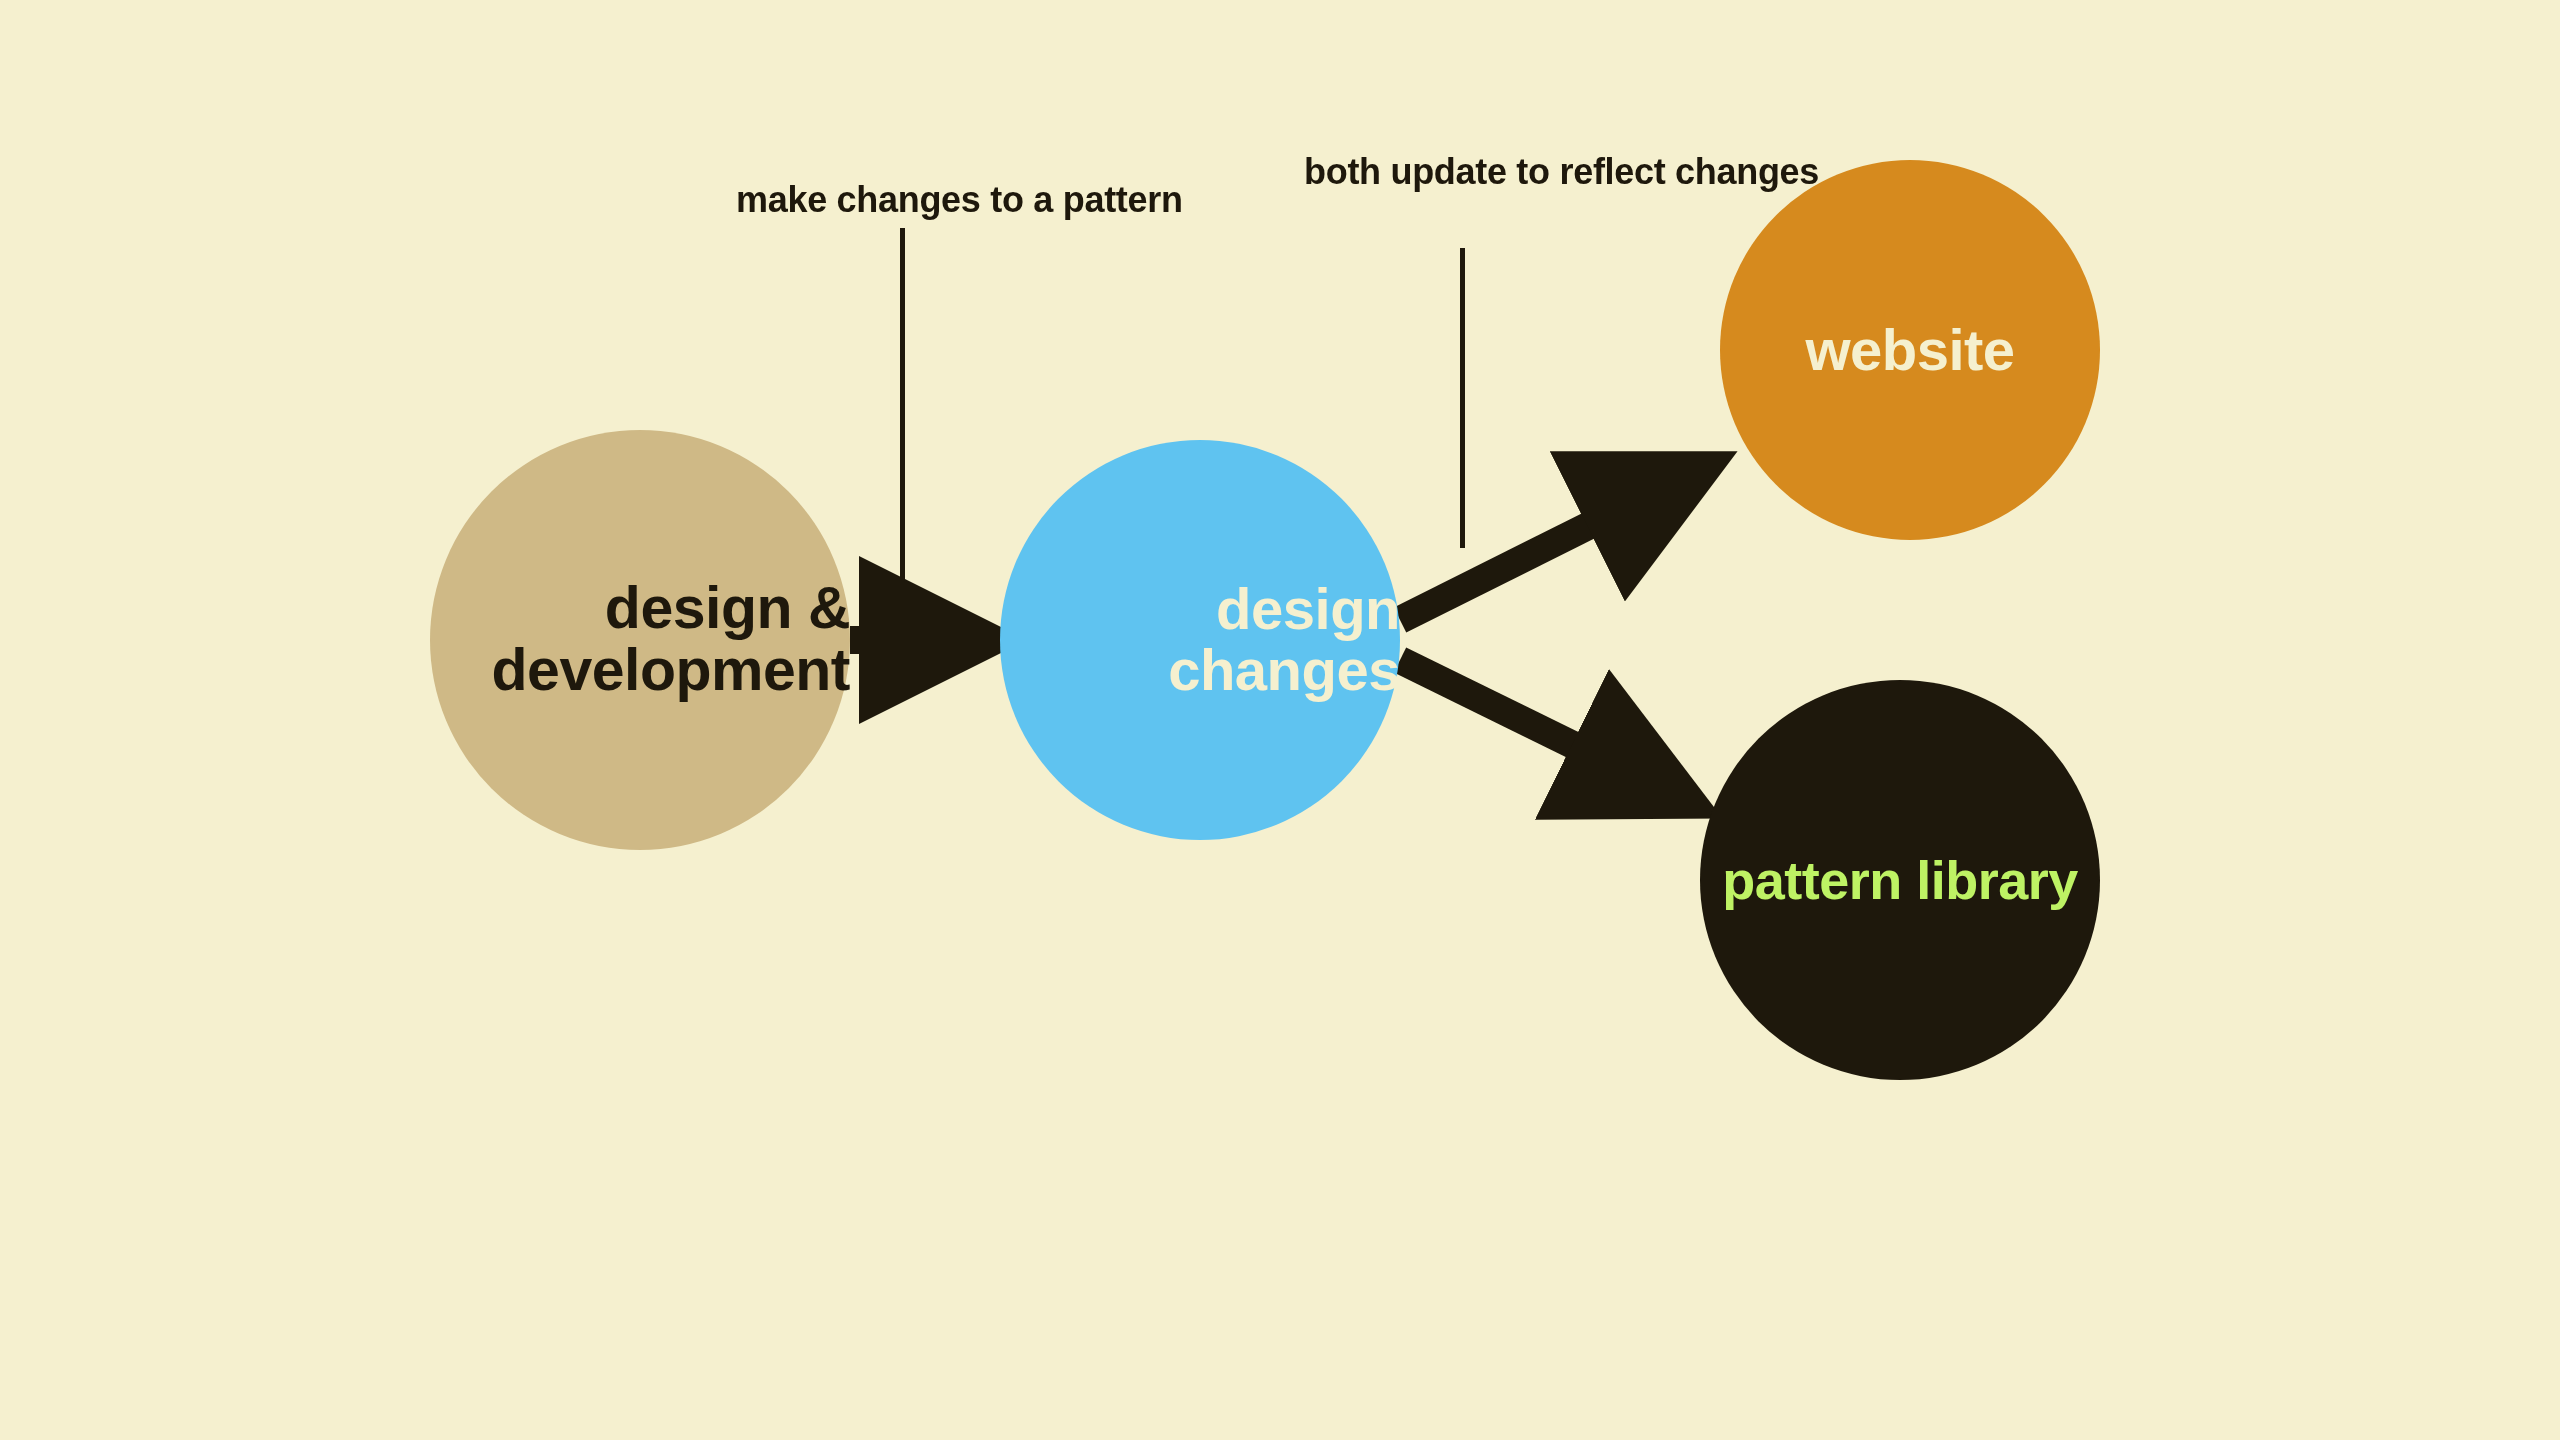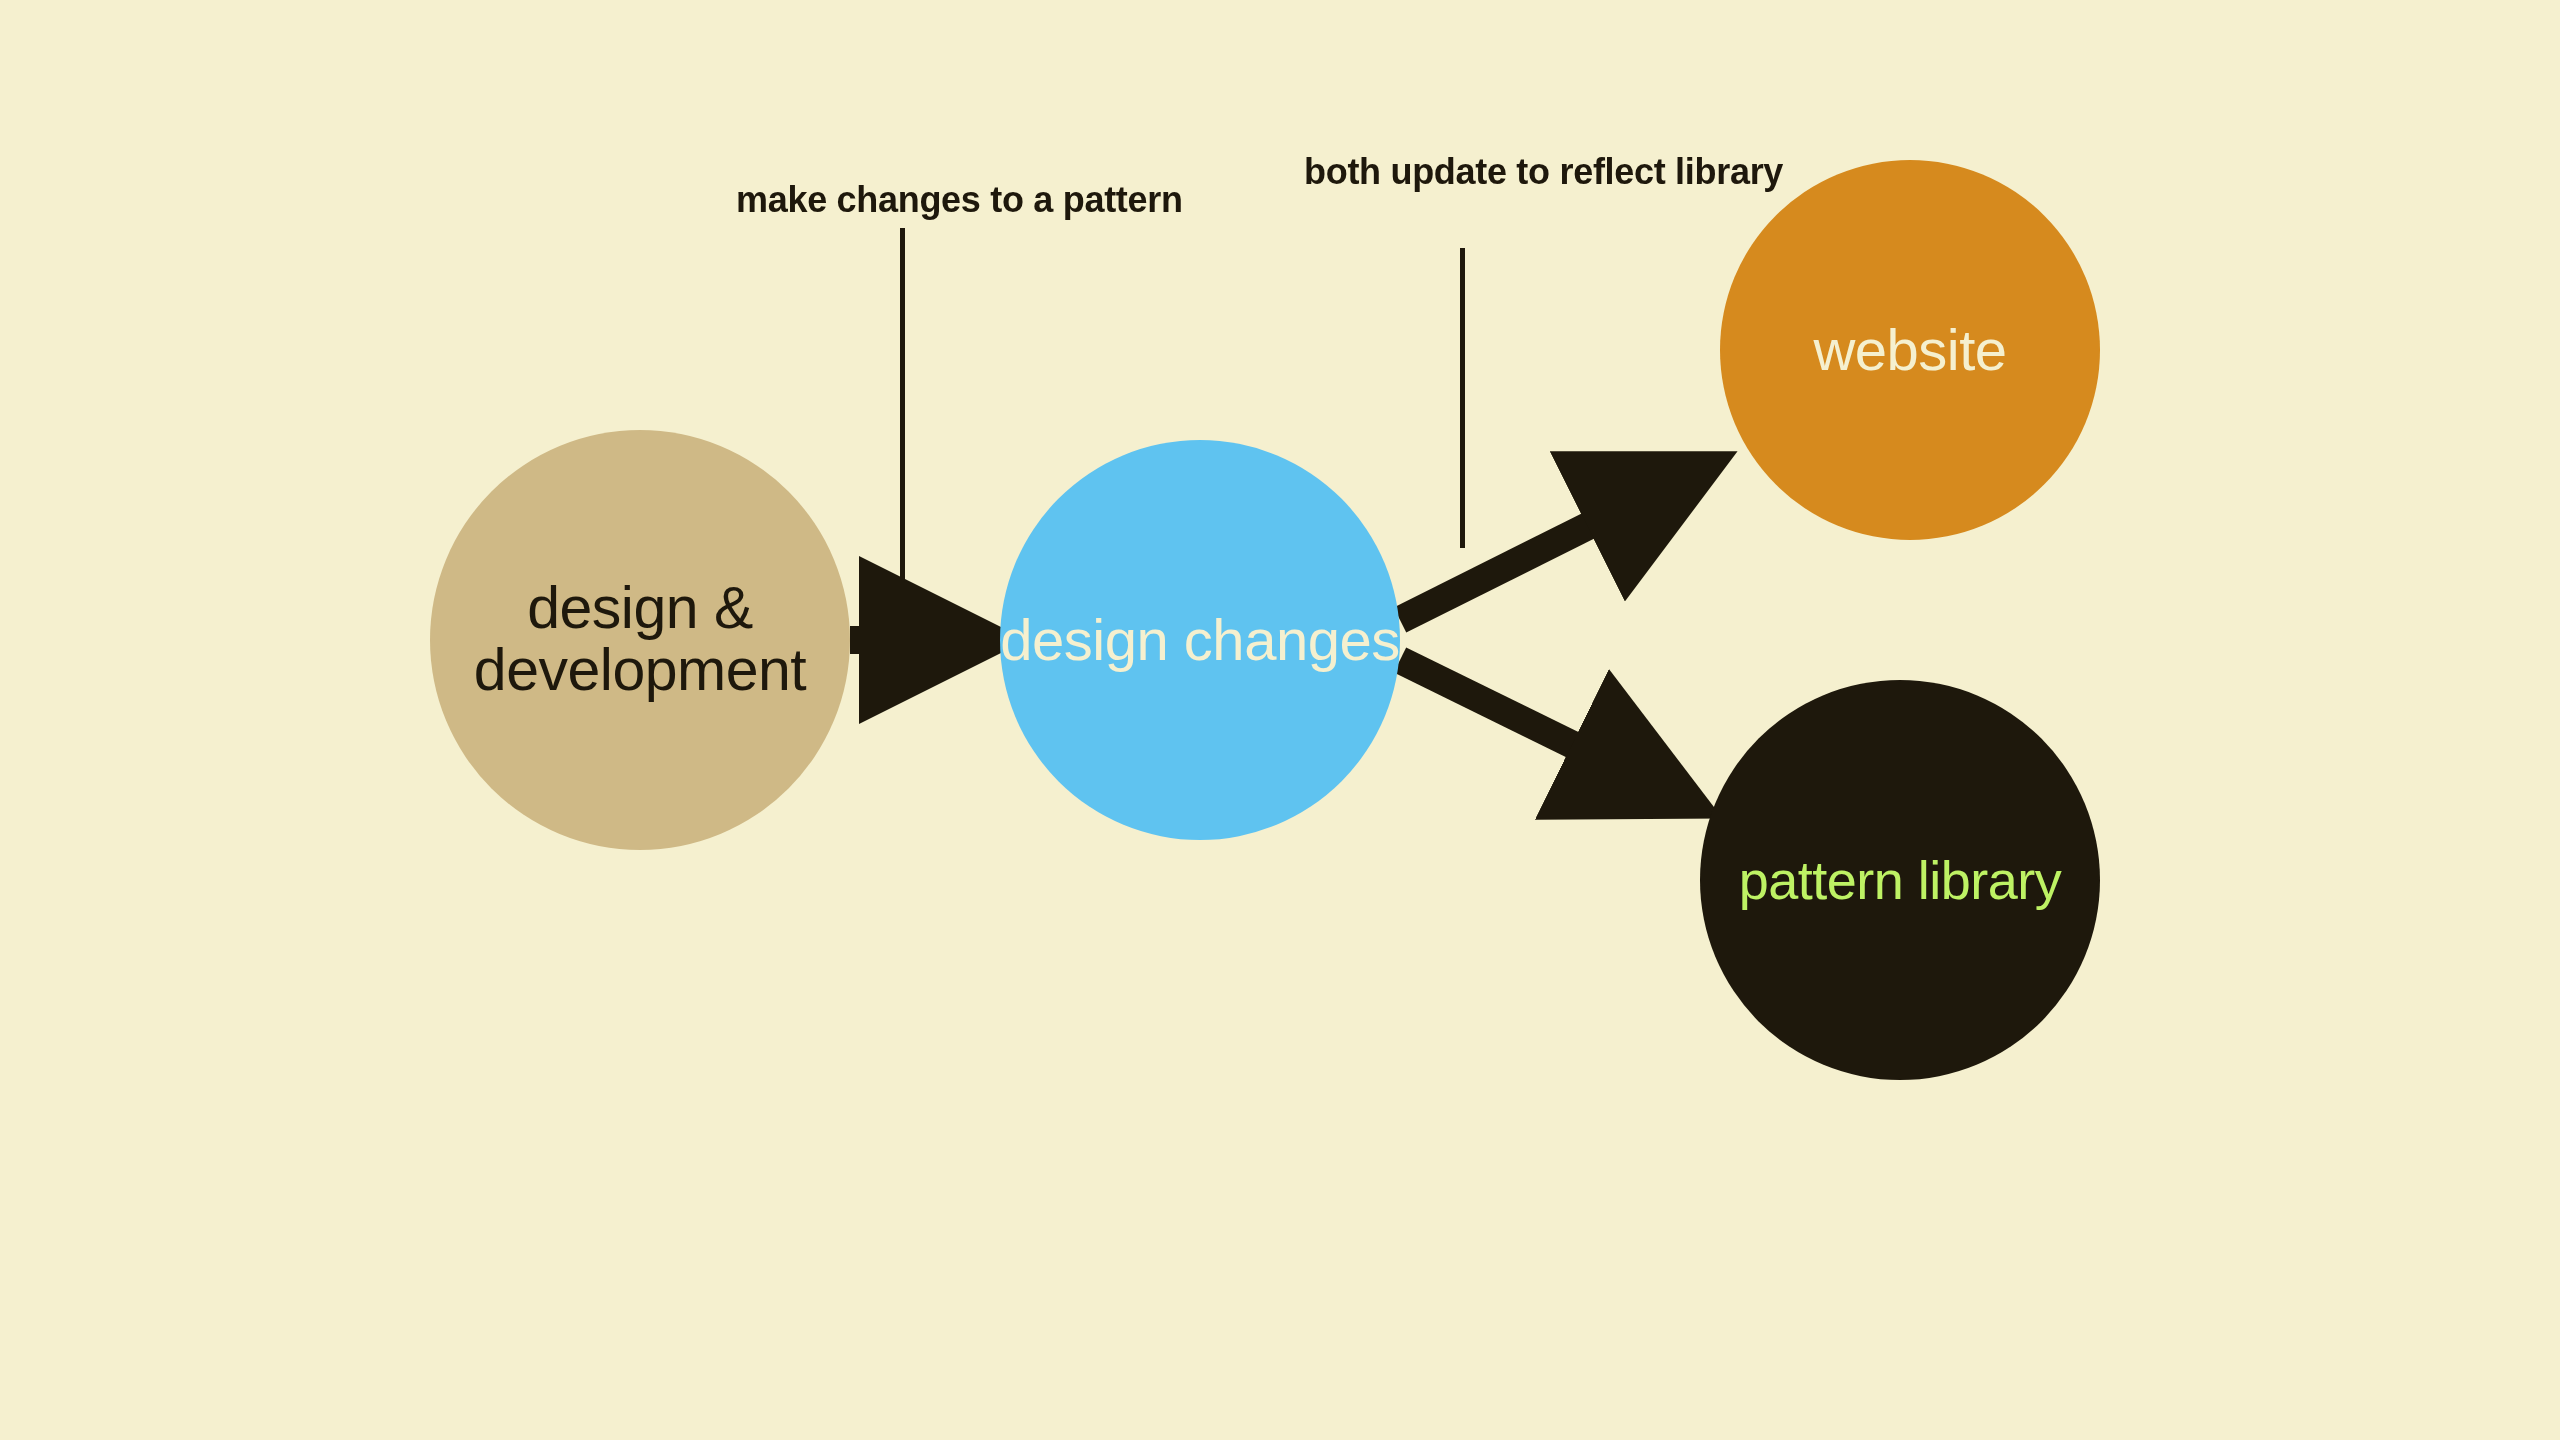--- a/index.html
+++ b/index.html
@@ -15,22 +15,22 @@
     position: relative;
     width: 2560px;
     height: 1440px;
   }
   .circle {
     position: absolute;
     border-radius: 50%;
     display: flex;
     align-items: center;
     justify-content: center;
-    text-align: center;
-    font-weight: 400;
+    text-align: right;
+    font-weight: 700;
     font-stretch: condensed;
     line-height: 1.05;
     letter-spacing: -0.5px;
   }
   .c-designdev {
     width: 420px;
     height: 420px;
     background: #cfb986;
     left: 430px;
     top: 430px;
@@ -139,16 +139,16 @@
     <span>website</span>
   </div>
   <div class="circle c-patternlib">
     <span>pattern library</span>
   </div>
 
   <div class="annotation ann1">
     <span>make changes to a pattern</span>
   </div>
   <div class="annotation ann2">
-    <div>both update to reflect library</div>
+    <div>both update to reflect changes</div>
   </div>
 
 </div>
 
 </body></html>

